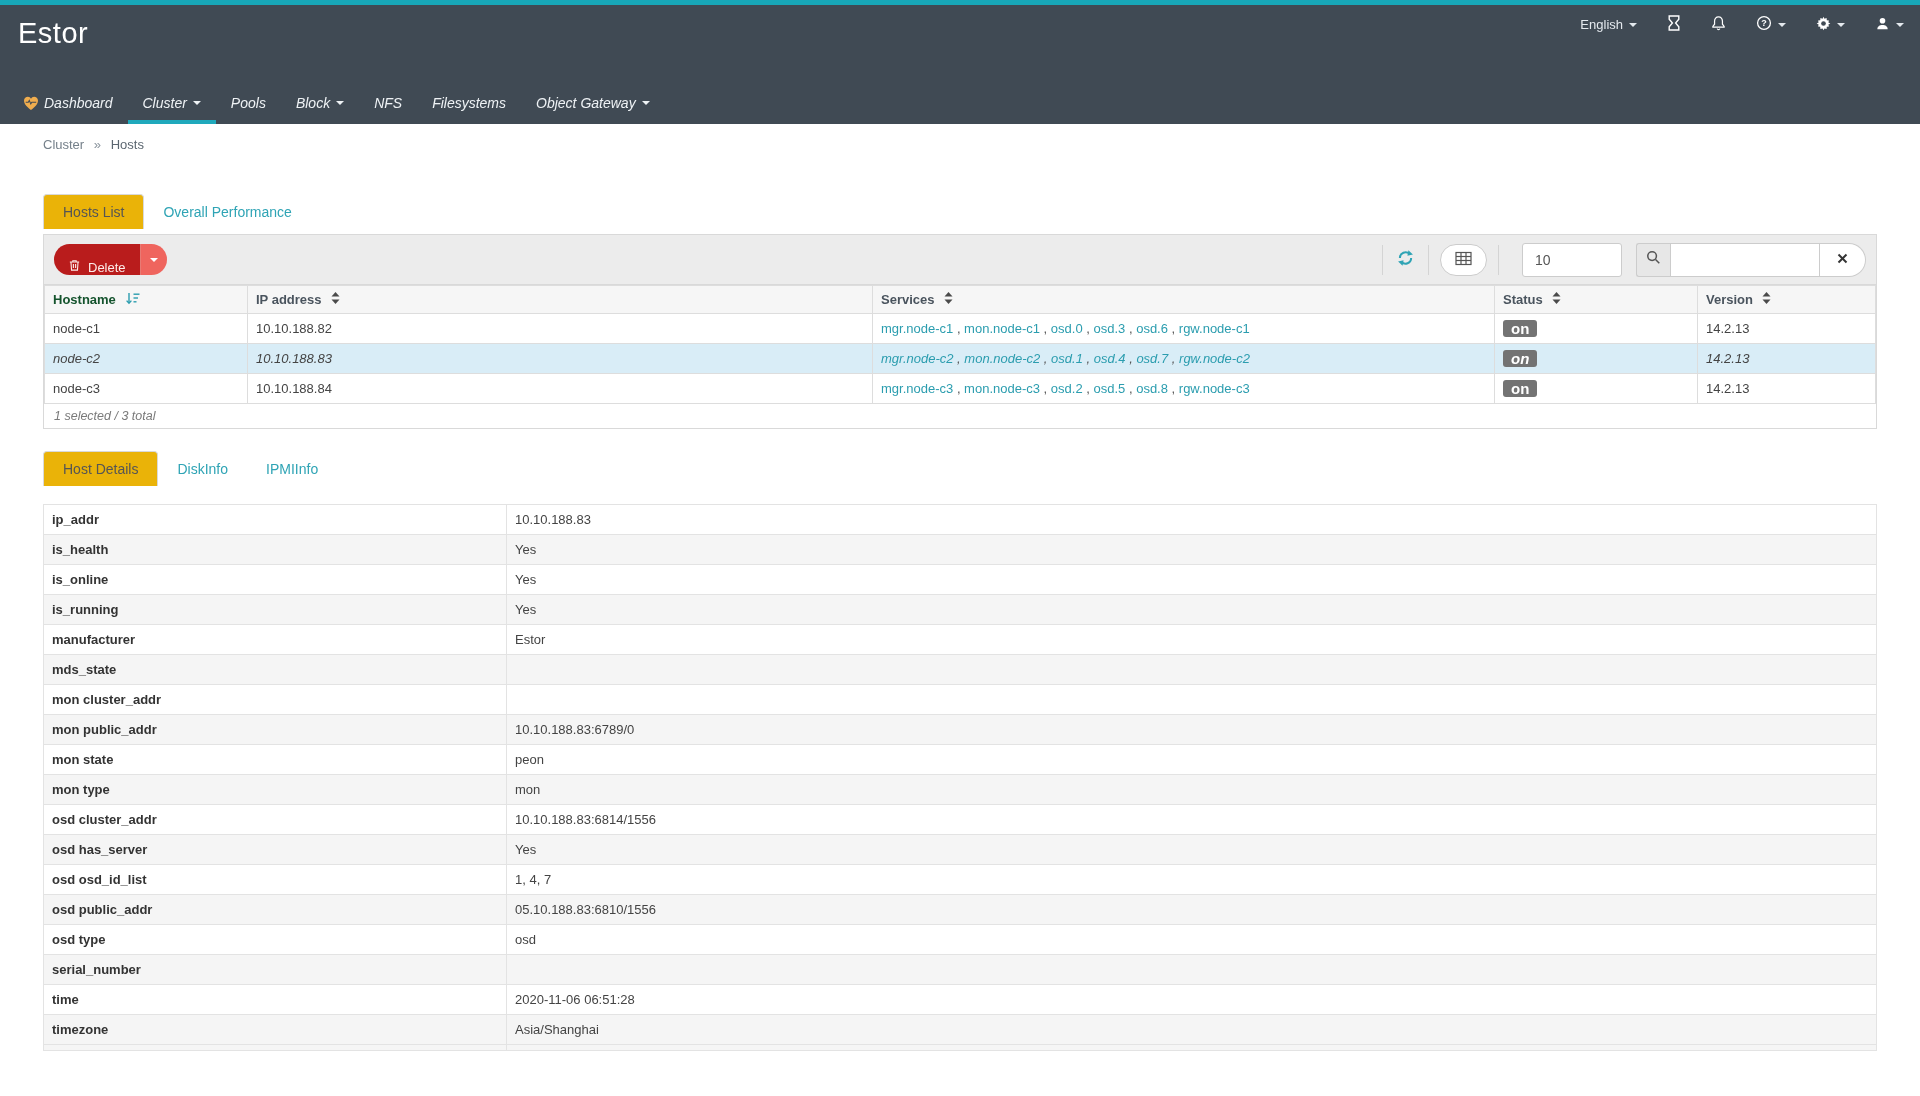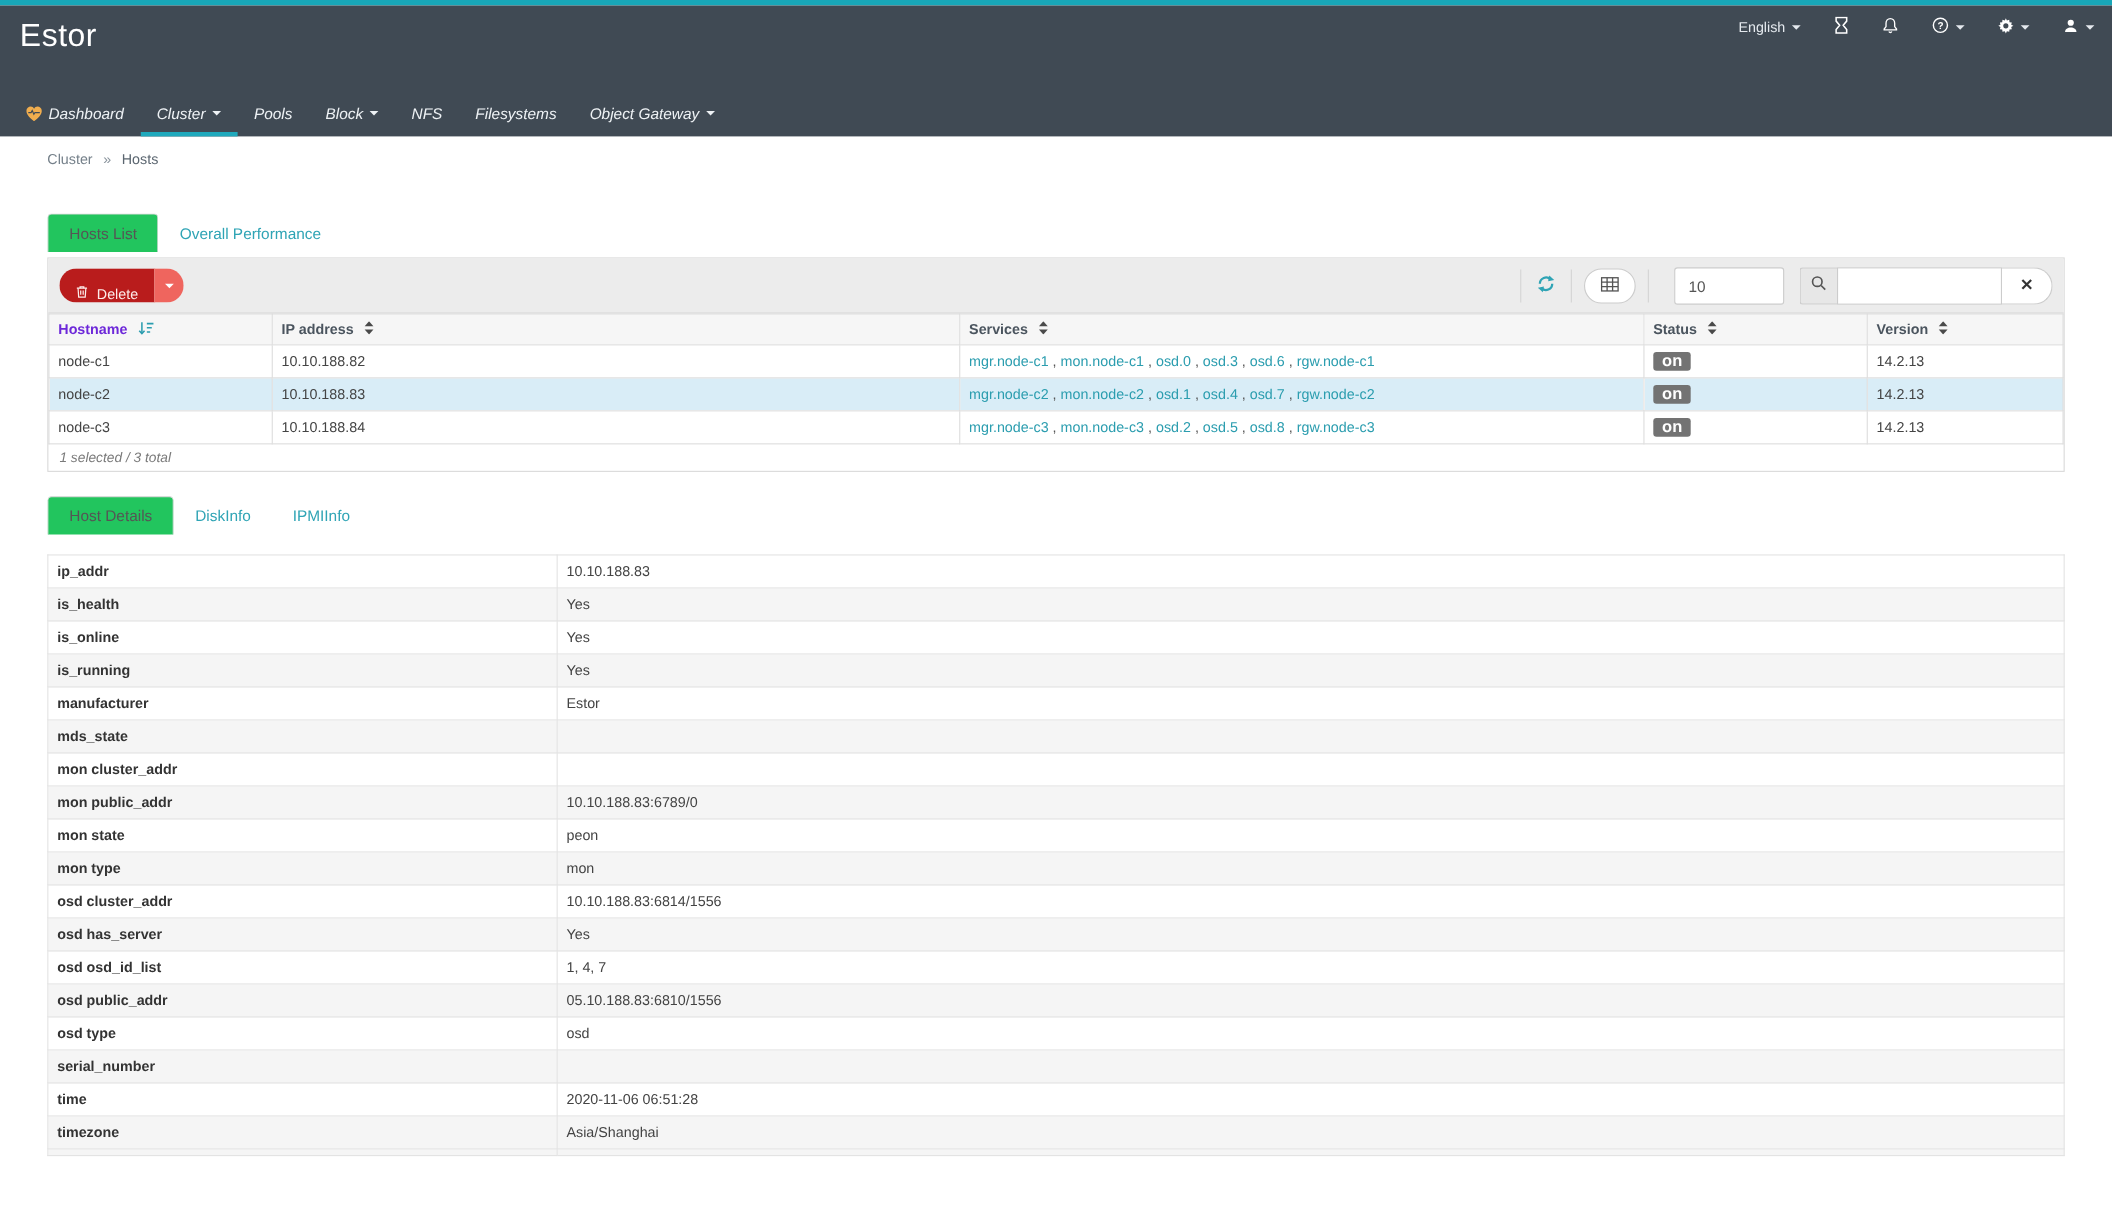--- a/index.html
+++ b/index.html
@@ -24,21 +24,21 @@
   
   .page { padding:0 43px; }
   .breadcrumb { margin-top:13px; font-size:13px; color:#75808a; }
   .breadcrumb .crumb-current { color:#5b6670; }
   .breadcrumb .sep { margin:0 6px; color:#8a949d; }
 
   .tabs { display:flex; align-items:flex-end; }
   .tabs-primary { margin-top:42px; }
   .tabs-secondary { margin-top:22px; }
   .tab { padding:9px 19px; font-size:14px; cursor:pointer; white-space:nowrap; }
-  .tab.active { background:#22c55e; border:1px solid #d9d9d9; border-bottom:none;
+  .tab.active { background:#eab308; border:1px solid #d9d9d9; border-bottom:none;
     border-radius:4px 4px 0 0; color:#555; }
   .tab.link { color:#2fa4b5; }
 
   
   .grid-card { border:1px solid #d9d9d9; margin-top:5px; }
   .toolbar { display:flex; justify-content:space-between; align-items:center;
     background:#ececec; height:50px; padding:0 10px; border-bottom:1px solid #d9d9d9; }
 
   .btn-delete-group { display:flex; height:31px; border-radius:16px; overflow:hidden; }
   .btn-delete-main { display:flex; align-items:flex-end; gap:7px; background:#b91c1c; color:#fdecea;
@@ -60,23 +60,23 @@
   .search-input { width:150px; border:1px solid #ccc; padding:0 8px; font-size:13px;
     font-family:"Liberation Sans",sans-serif; }
   .search-clear { width:46px; background:#fff; border:1px solid #ccc; border-left:none;
     border-radius:0 17px 17px 0; display:flex; align-items:center; justify-content:center; cursor:pointer; }
 
   table.hosts { width:100%; border-collapse:collapse; font-size:13px; color:#444; table-layout:fixed; }
   table.hosts th, table.hosts td { border:1px solid #ddd; padding:5px 8px; text-align:left;
     overflow:hidden; white-space:nowrap; }
   table.hosts th { background:#f6f6f6; font-weight:700; color:#4a545e; height:28px; }
   table.hosts td { height:30px; }
-  th.sorted .th-label { color:#6d28d9; }
+  th.sorted .th-label { color:#14532d; }
   .th-inner { display:flex; align-items:center; gap:9px; }
-  tr.selected td { background:#d9edf7; }
+  tr.selected td { background:#d9edf7;font-style:italic; }
   a.svc { color:#2b9daf; text-decoration:none; cursor:pointer; }
   .svc-sep { color:#555; }
   .badge-on { display:inline-block; background:#737373; color:#fff; font-size:15px;
     font-weight:700; padding:2px 8px; border-radius:3px; line-height:13px; }
   .grid-footer { padding:5px 10px; font-style:italic; color:#7a7a7a; font-size:12.5px; }
 
   
   table.kv { width:100%; border-collapse:collapse; font-size:13px; margin-top:18px; table-layout:fixed; }
   table.kv td { border:1px solid #e3e3e3; padding:7px 8px; line-height:15px; }
   table.kv td.kv-key { font-weight:700; color:#333; }

